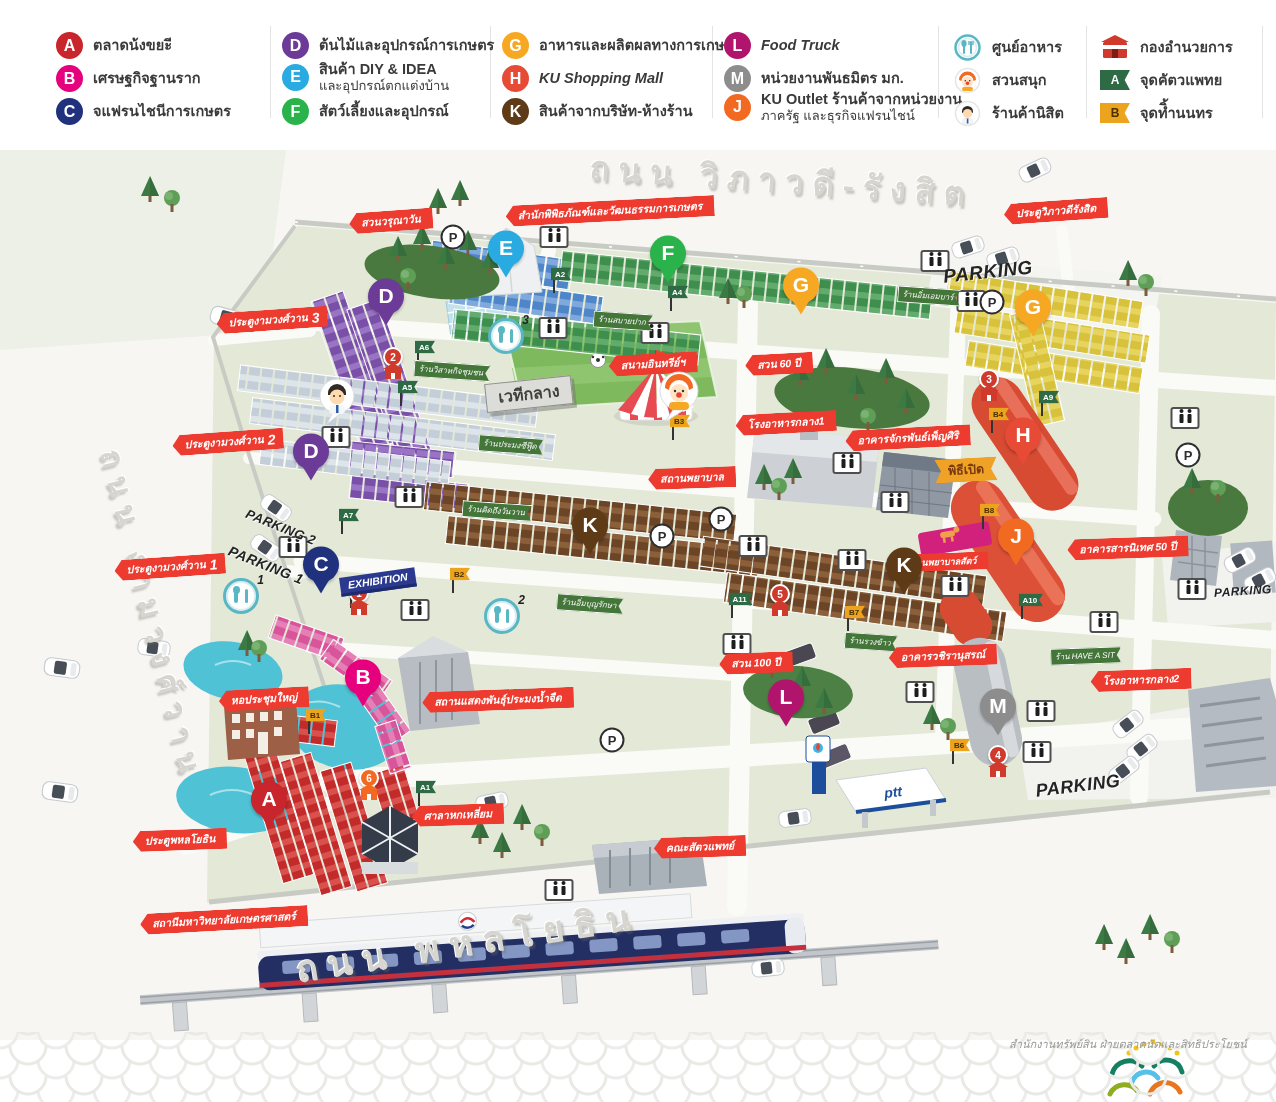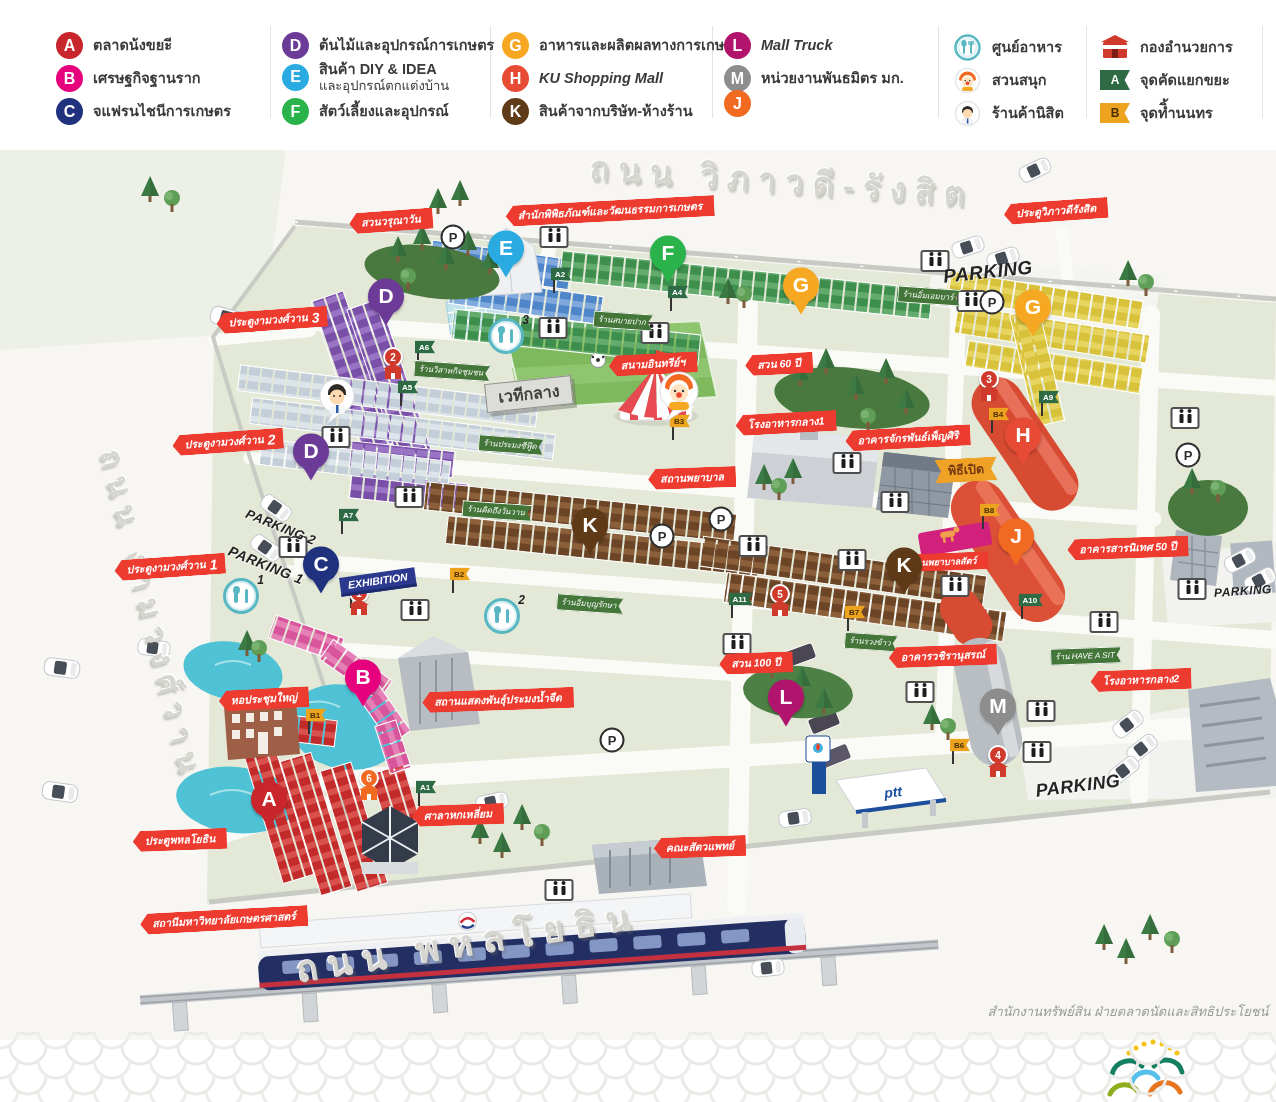--- a/index.html
+++ b/index.html
@@ -65,21 +65,21 @@
   .ptext{color:#242424;font-weight:800;font-style:italic;letter-spacing:.5px;z-index:12;
       text-shadow:1px 1px 0 rgba(255,255,255,.85);white-space:nowrap;}
   .stg{background:#dcdcd9;border:1.5px solid #8f8f8a;box-shadow:3px 4px 0 rgba(118,118,112,.5);
       color:#3f3f3c;font-weight:bold;font-size:16px;padding:1px 12px;z-index:13;white-space:nowrap;}
   .exh{background:#2b3a8f;color:#fff;font-style:italic;font-weight:bold;font-size:10.5px;padding:2px 8px;
       border-bottom:3px solid #1d2a6e;z-index:13;}
   .opn{background:#f0a226;color:#76390f;font-weight:800;font-size:12.5px;padding:2px 13px;z-index:14;white-space:nowrap;
       clip-path:polygon(0 0,100% 0,calc(100% - 6px) 50%,100% 100%,0 100%,6px 50%);}
   .roadtext{color:#d6d5cf;font-weight:800;white-space:nowrap;z-index:8;
       text-shadow:-1px -1px 0 #fff,2px 3px 2px rgba(110,110,100,.35);}
-  .credit{color:#9a9a96;font-size:13px;font-style:italic;white-space:nowrap;z-index:9;}
+  .credit{color:#9a9a96;font-size:11px;font-style:italic;white-space:nowrap;z-index:9;margin-top:33px;}
   .bubble{z-index:14;}
   .pttxt{color:#1b4f9e;font-weight:800;font-style:italic;font-size:14px;z-index:12;}
   .waves{position:absolute;left:0;top:1032px;width:1276px;height:70px;z-index:6;
       background-image:
         radial-gradient(circle at 50% 0px, transparent 16px, #e9e9e6 17px, #e9e9e6 19px, transparent 20px),
         radial-gradient(circle at 50% 0px, transparent 16px, #ececeb 17px, #ececeb 19px, transparent 20px);
       background-size:56px 30px,56px 30px;background-position:0 14px,28px 28px;background-repeat:repeat;}
 </style>
 </head>
 <body>
@@ -817,28 +817,29 @@
         <span class="badge" style="--c:#e84b35">H</span>
         <span class="llab" style="font-style:italic">KU Shopping Mall</span>
       </div>
     <div class="litem" style="left:502px;top:98px">
         <span class="badge" style="--c:#5e3a17">K</span>
         <span class="llab">สินค้าจากบริษัท-ห้างร้าน</span>
       </div>
 
     <div class="litem" style="left:724px;top:32px">
         <span class="badge" style="--c:#b0146c">L</span>
-        <span class="llab" style="font-style:italic">Mall Truck</span>
+        <span class="llab" style="font-style:italic">Food Truck</span>
       </div>
     <div class="litem" style="left:724px;top:65px">
         <span class="badge" style="--c:#8d8d8d">M</span>
         <span class="llab">หน่วยงานพันธมิตร มก.</span>
       </div>
     <div class="litem" style="left:724px;top:90px">
         <span class="badge" style="--c:#f26a21">J</span>
+        <span class="llab"><span>KU Outlet ร้านค้าจากหน่วยงาน</span><span class="l2">ภาครัฐ และธุรกิจแฟรนไชน์</span></span>
       </div>
 
     <div class="litem" style="left:952px;top:32px">
       <span class="fico">
           <svg width="27" height="27" viewBox="0 0 27 27">
             <circle cx="13.5" cy="13.5" r="12" fill="#fff" stroke="#58b7c3" stroke-width="2.5"></circle>
             <circle cx="13.5" cy="13.5" r="9" fill="none" stroke="#d8eef1" stroke-width="1.5"></circle>
             <ellipse cx="10" cy="9.5" rx="2.6" ry="3.4" fill="#58b7c3"></ellipse>
             <rect x="9" y="11" width="2" height="9" rx="1" fill="#58b7c3"></rect>
             <rect x="16" y="7" width="2" height="13" rx="1" fill="#58b7c3"></rect>
@@ -882,21 +883,21 @@
             <rect x="3" y="11" width="24" height="4" fill="#fff"></rect>
             <rect x="12" y="15" width="6" height="9" fill="#7e1d14"></rect>
           </svg>
         </span>
       <span class="llab">กองอำนวยการ</span>
     </div>
     <div class="litem" style="left:1100px;top:65px">
       <span class="fico">
           <span class="pennant">A</span>
         </span>
-      <span class="llab">จุดคัดแยกขยะ</span>
+      <span class="llab">จุดคัตวแพทย</span>
     </div>
     <div class="litem" style="left:1100px;top:98px">
       <span class="fico">
           <span class="pennant y">B</span>
         </span>
       <span class="llab">จุดทิ้ำนนทร</span>
     </div>
   </div>
 
 </div>

